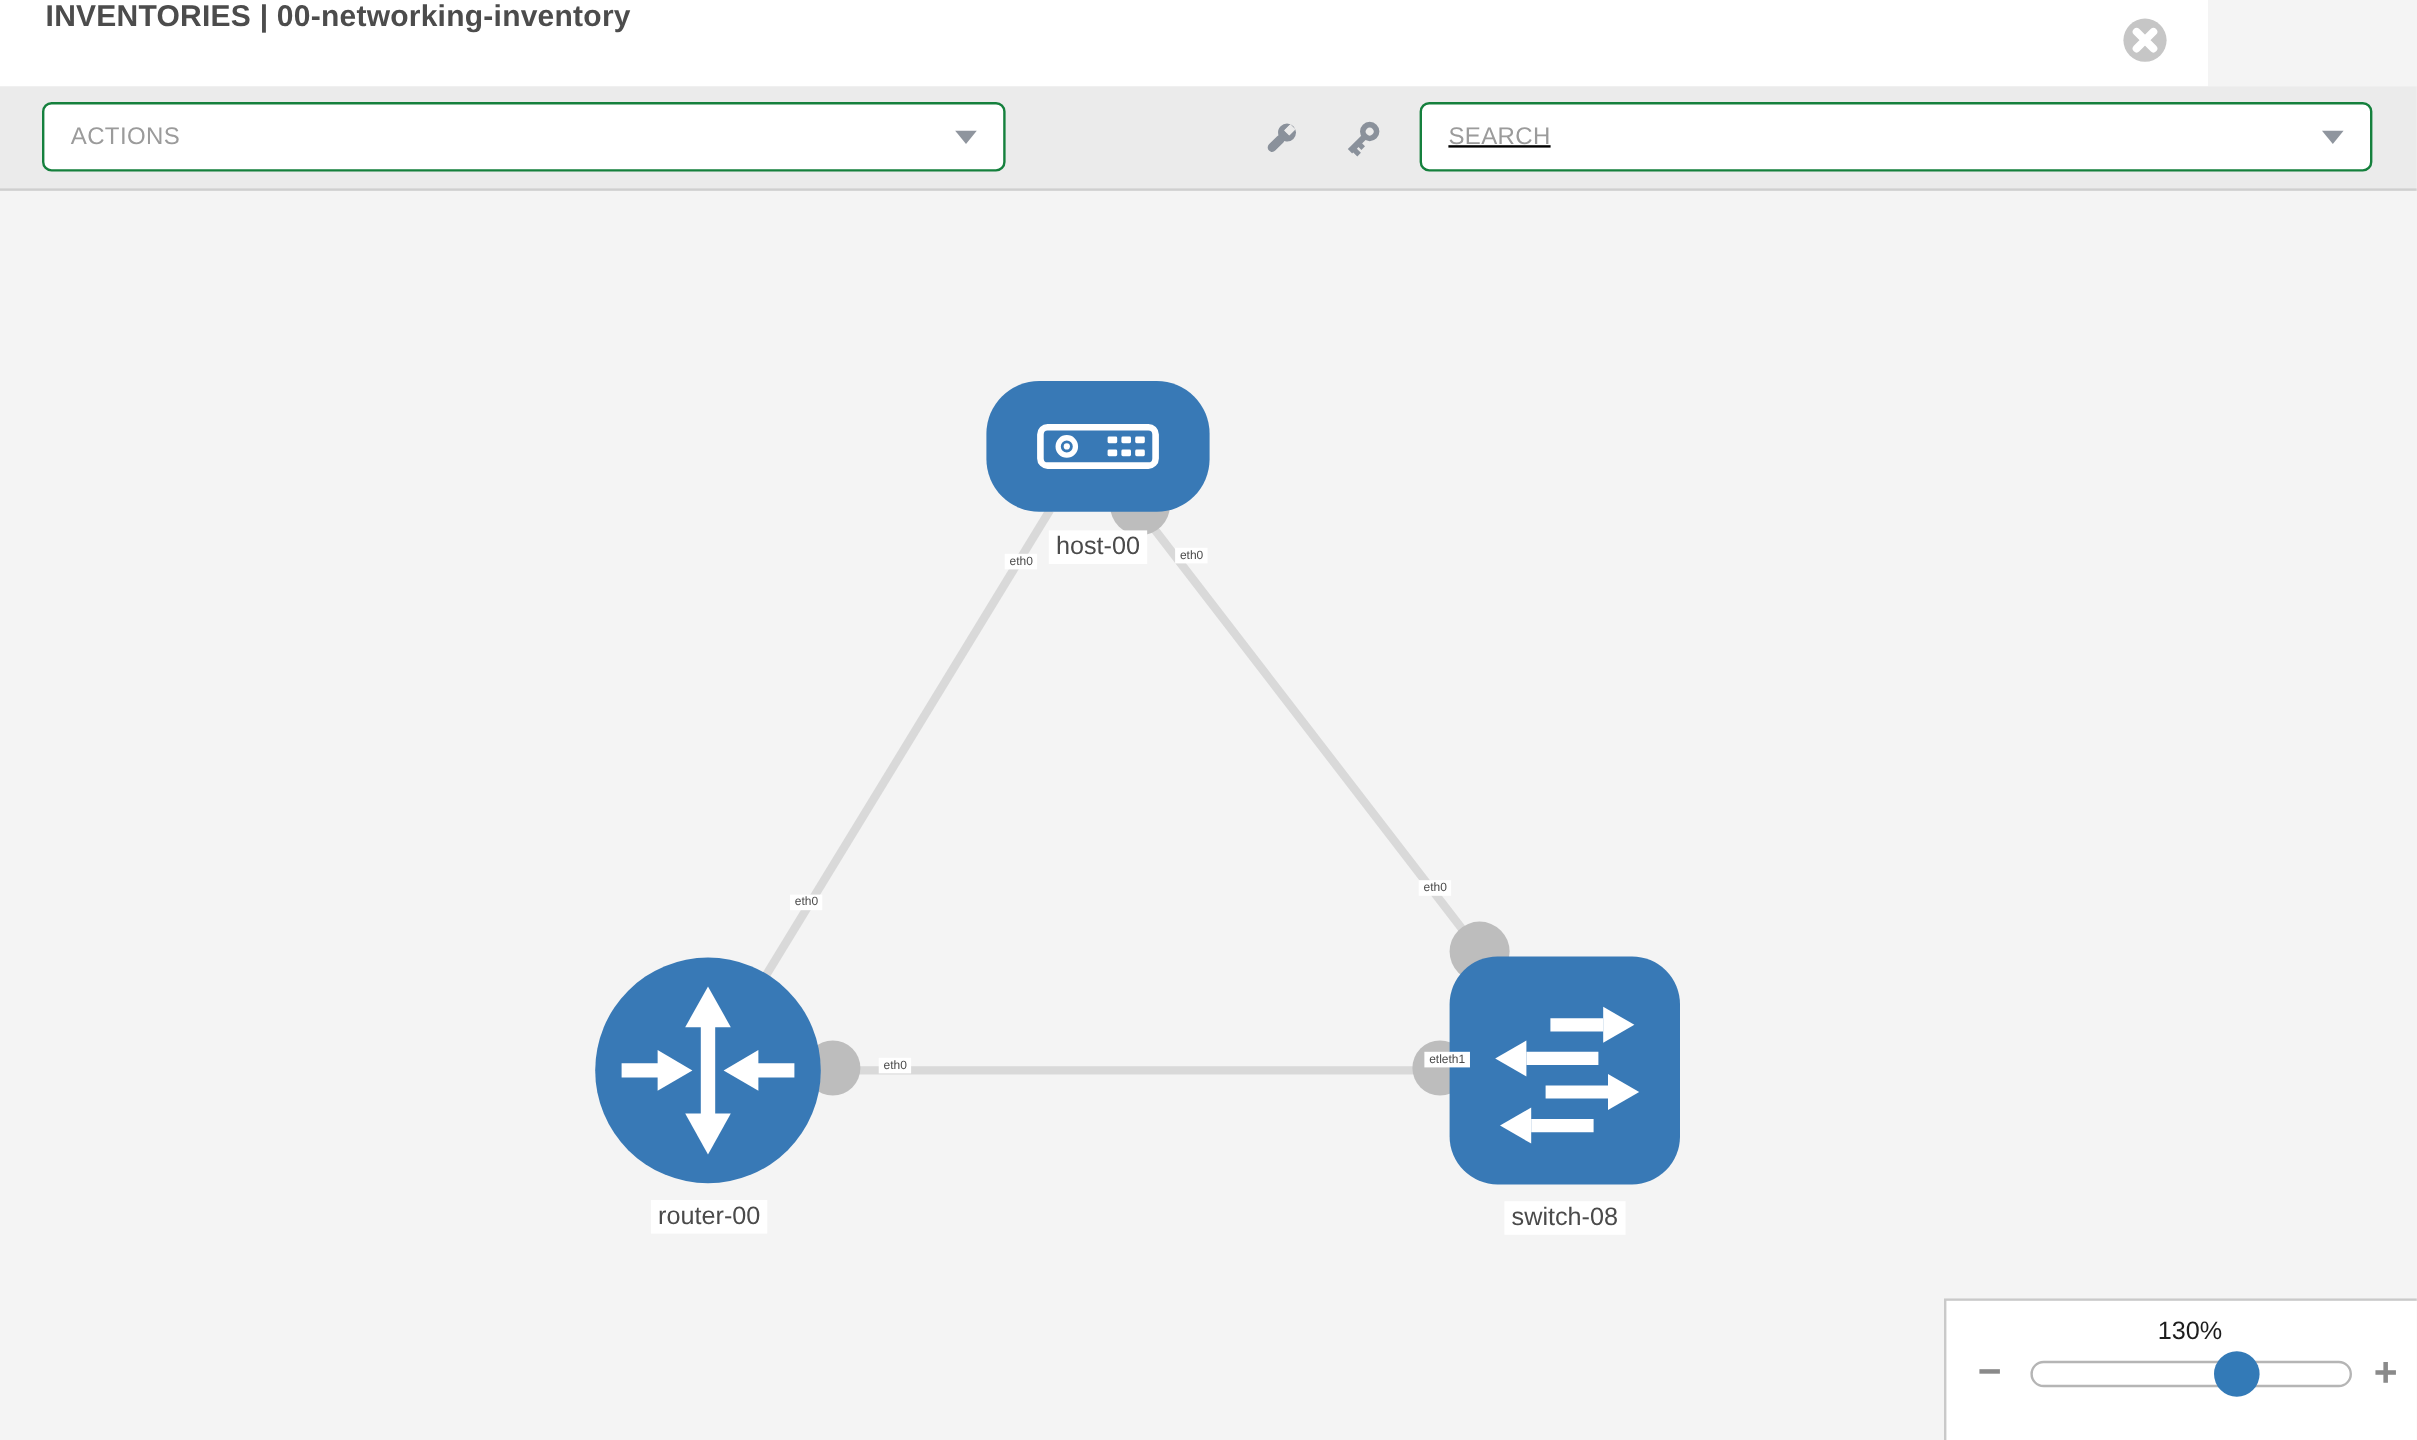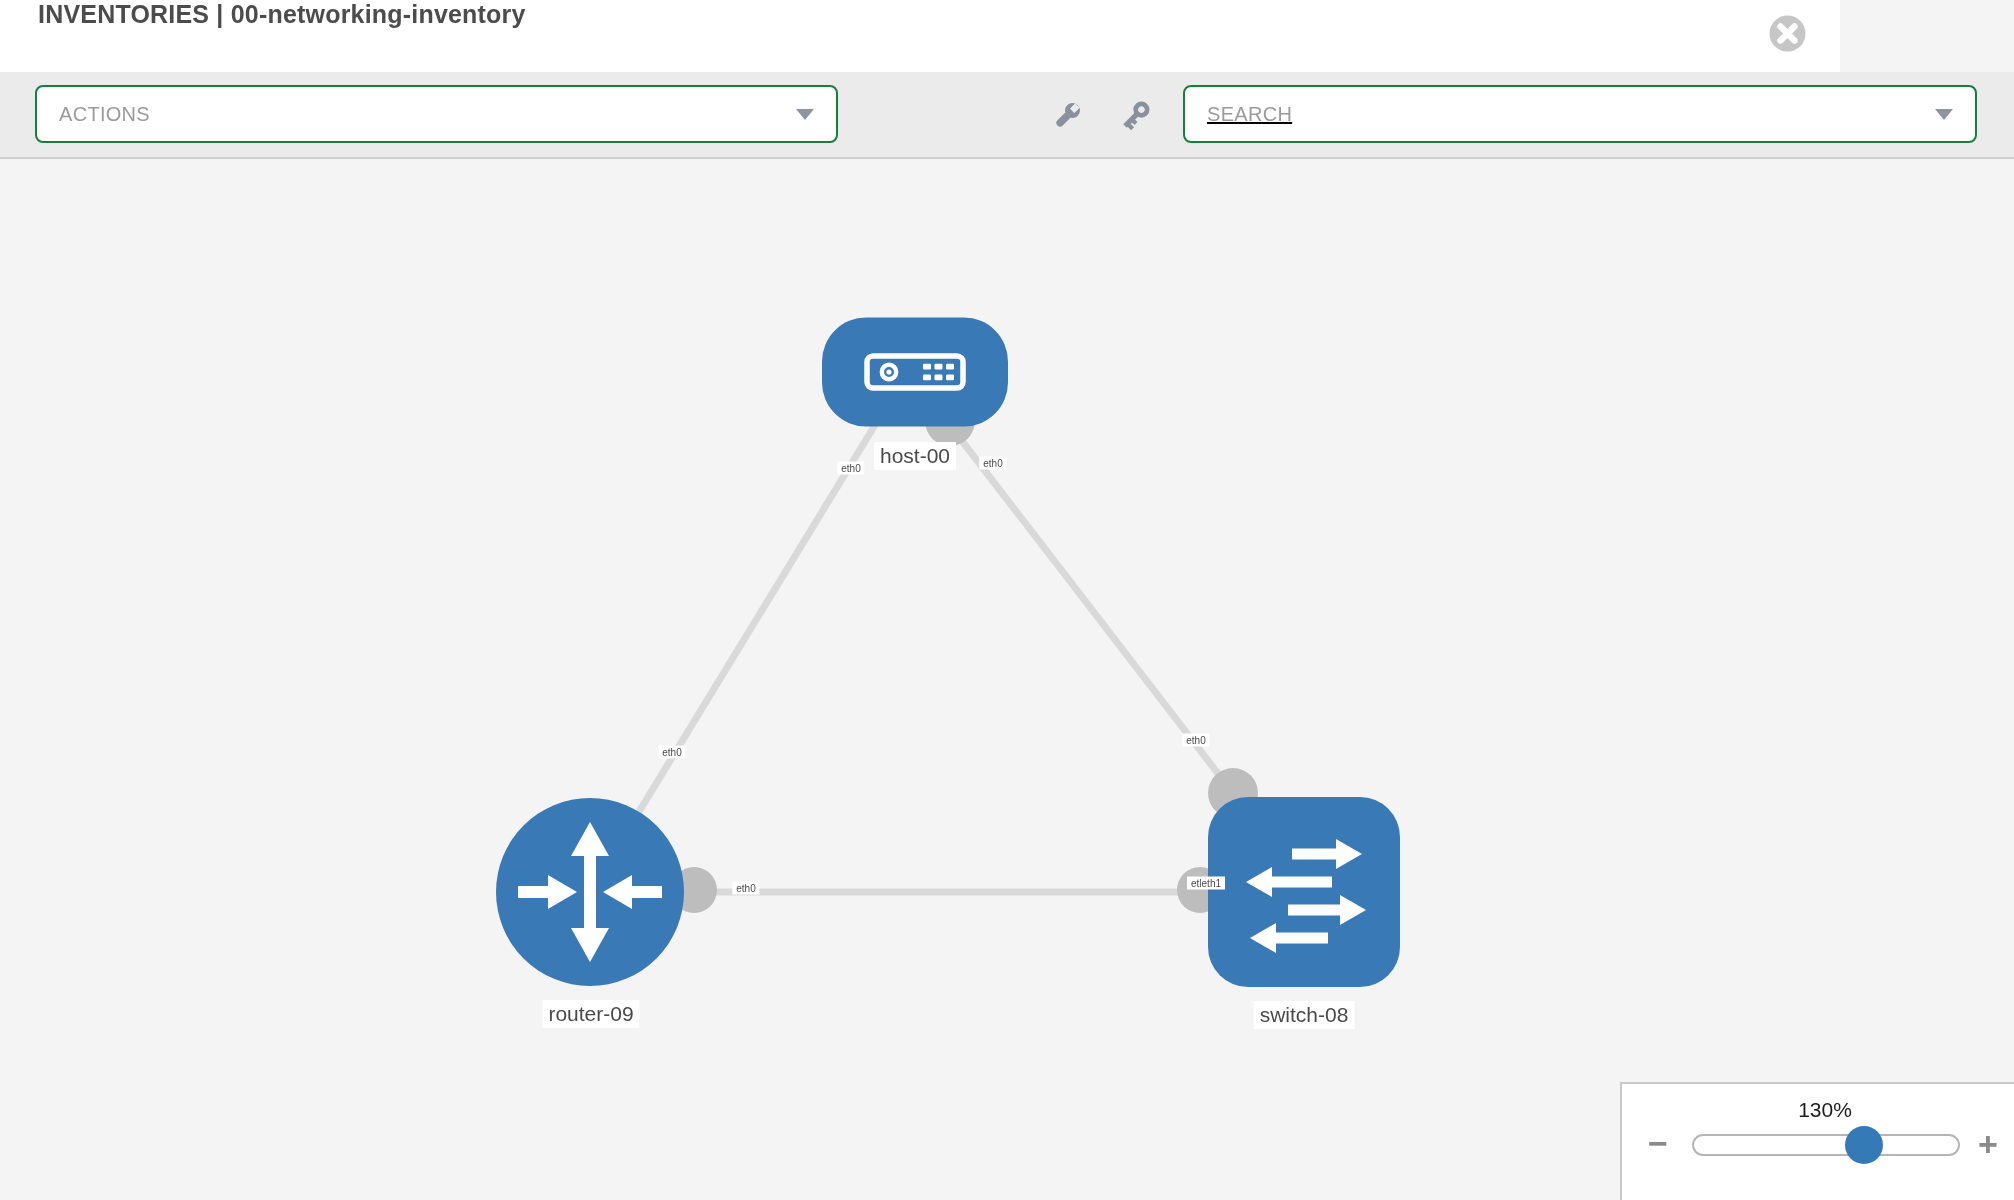--- a/index.html
+++ b/index.html
@@ -123,21 +123,21 @@
           <polygon points="-32,-25 -32,5 -58,-10" fill="#ffffff"></polygon>
           <line x1="-16" y1="18" x2="36" y2="18" stroke="#ffffff" stroke-width="11"></line>
           <polygon points="36,3 36,33 62,18" fill="#ffffff"></polygon>
           <line x1="24" y1="46" x2="-28" y2="46" stroke="#ffffff" stroke-width="11"></line>
           <polygon points="-28,31 -28,61 -54,46" fill="#ffffff"></polygon>
         </g>
       </g>
     </svg>
   <div id="labels">
       <div class="topo-label node-label" style="left: 915px; top: 456px;">host-00</div>
-      <div class="topo-label node-label" style="left: 591px; top: 1014px;">router-09</div>
+      <div class="topo-label node-label" style="left: 591px; top: 1014px;">router-00</div>
       <div class="topo-label node-label" style="left: 1304px; top: 1015px;">switch-08</div>
       <div class="topo-label eth-label" style="left: 851px; top: 468px;">eth0</div>
       <div class="topo-label eth-label" style="left: 993px; top: 463px;">eth0</div>
       <div class="topo-label eth-label" style="left: 672px; top: 752px;">eth0</div>
       <div class="topo-label eth-label" style="left: 1196px; top: 740px;">eth0</div>
       <div class="topo-label eth-label" style="left: 746px; top: 888px;">eth0</div>
       <div class="topo-label eth-label" style="left: 1194px; top: 883px; margin-left: 12px;">etleth1</div>
     </div>
 </div>
 

